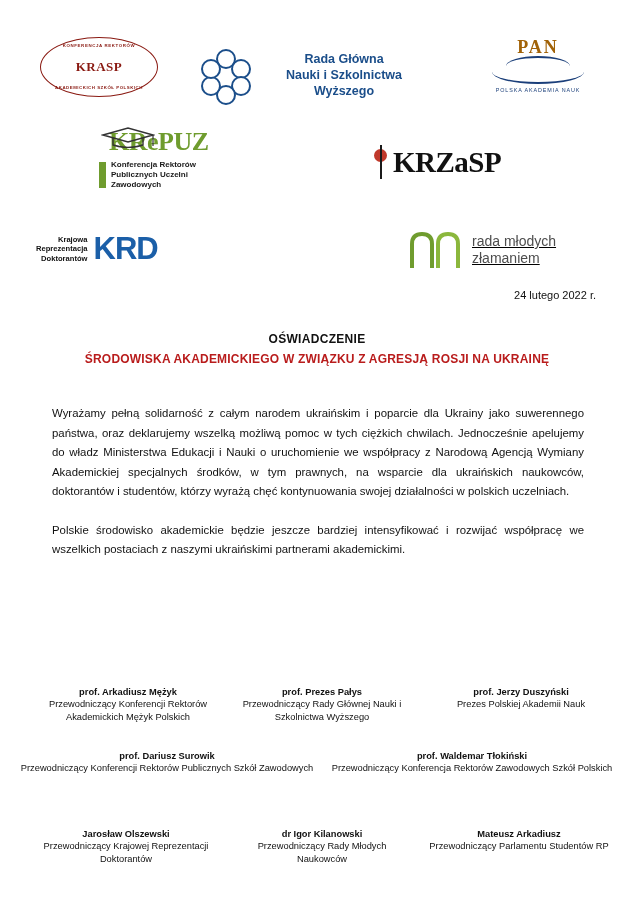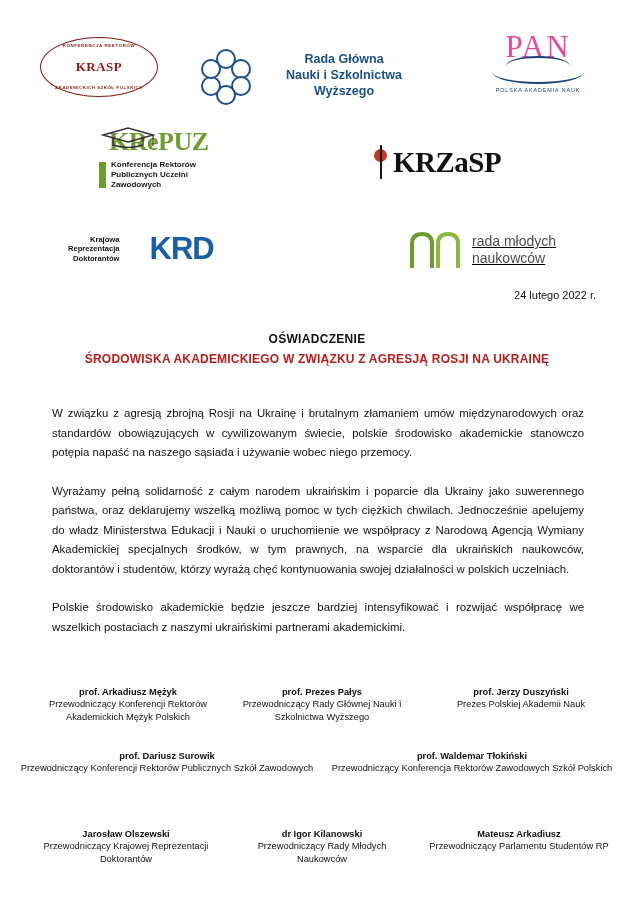--- a/index.html
+++ b/index.html
@@ -105,24 +105,24 @@
   .pan {
     left: 478px;
     top: 34px;
     width: 120px;
     height: 62px;
     flex-direction: column;
     align-items: center;
   }
   .pan .word {
     font-family: "Liberation Serif", serif;
-    font-size: 31px;
+    font-size: 18px;
     letter-spacing: 2px;
-    color: #ec4899;
-    font-weight: normal;
+    color: #a16207;
+    font-weight: bold;
     line-height: 26px;
   }
   .pan .swoosh {
     width: 92px;
     height: 22px;
     border-bottom: 2px solid #1b3f7a;
     border-radius: 0 0 50% 50%;
     position: relative;
   }
   .pan .swoosh:before {
@@ -220,25 +220,24 @@
   }
   .krzasp .word {
     font-family: "Liberation Serif", serif;
     font-size: 29px;
     font-weight: bold;
     color: #111;
     letter-spacing: -.5px;
   }
   
   .krd {
-    left: 68px;
+    left: 36px;
     top: 228px;
     width: 160px;
     height: 42px;
-    gap: 24px;
   }
   .krd .left {
     font-size: 7.6px;
     color: #111;
     line-height: 9.6px;
     text-align: right;
     margin-right: 6px;
     font-weight: bold;
   }
   .krd .bigword {
@@ -435,34 +434,33 @@
     </div>
 
 
     <div class="logo rmn">
       <svg class="mark" viewBox="0 0 56 40">
         <path d="M4 38 L4 14 Q4 4 14 4 Q24 4 24 14 L24 38" fill="none" stroke="#6f9c2e" stroke-width="4"></path>
         <path d="M30 38 L30 14 Q30 4 40 4 Q50 4 50 14 L50 38" fill="none" stroke="#8bb73c" stroke-width="4"></path>
       </svg>
       <div class="txt">
         <div>rada młodych</div>
-        <div>naukowców</div>
+        <div>złamaniem</div>
       </div>
     </div>
   </div>
 
   <div class="date">24 lutego 2022 r.</div>
 
   <div class="title-wrap">
     <div class="title1">OŚWIADCZENIE</div>
     <div class="title2">ŚRODOWISKA AKADEMICKIEGO W ZWIĄZKU Z AGRESJĄ ROSJI NA UKRAINĘ</div>
   </div>
 
   <div class="body-text">
-    <p>W związku z agresją zbrojną Rosji na Ukrainę i brutalnym złamaniem umów międzynarodowych oraz standardów obowiązujących w cywilizowanym świecie, polskie środowisko akademickie stanowczo potępia  napaść na naszego sąsiada i używanie wobec niego przemocy.</p>
     <p>Wyrażamy pełną solidarność z całym narodem ukraińskim i poparcie dla Ukrainy jako suwerennego państwa, oraz deklarujemy wszelką możliwą pomoc w tych ciężkich chwilach. Jednocześnie apelujemy do władz Ministerstwa Edukacji i Nauki o uruchomienie we współpracy z Narodową Agencją Wymiany Akademickiej specjalnych środków, w tym prawnych, na wsparcie dla ukraińskich naukowców, doktorantów i studentów, którzy wyrażą chęć kontynuowania swojej działalności w polskich uczelniach.</p>
     <p>Polskie środowisko akademickie będzie jeszcze bardziej intensyfikować i rozwijać współpracę we wszelkich postaciach z naszymi ukraińskimi partnerami akademickimi.</p>
   </div>
 
   <div class="sigs">
     <div class="sig-row">
 
       <div class="sig r1a">
         <div class="name">prof. Arkadiusz Mężyk</div>
         <div class="role">Przewodniczący Konferencji Rektorów Akademickich Mężyk Polskich</div>

